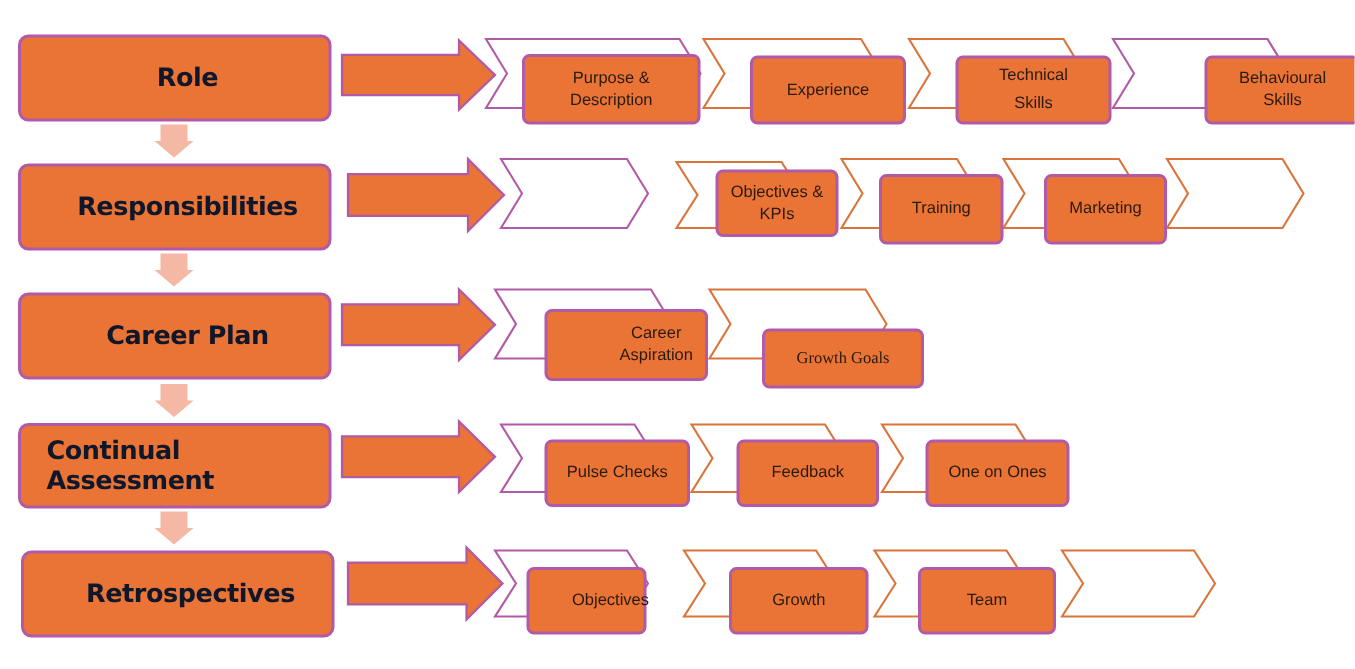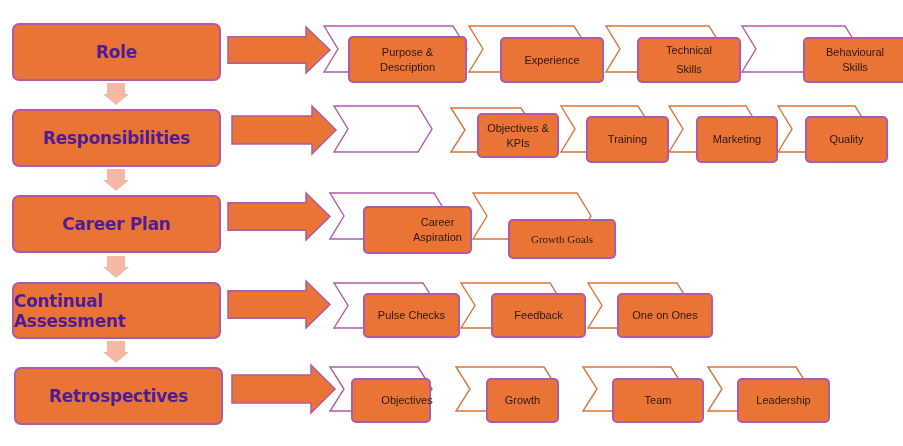--- a/index.html
+++ b/index.html
@@ -1,22 +1,23 @@
 <!DOCTYPE html>
 <html><head>
 <meta charset="utf-8">
 <style>
   html, body { margin:0; padding:0; background:#ffffff; }
   body { width:903px; height:446px; position:relative; overflow:hidden; font-family:"Liberation Sans", sans-serif; }
   .stage { position:absolute; left:0; top:0; width:903px; height:446px; }
   .main-box {
     position:absolute; background:#ea7336; border:2px solid #b15aa8; border-radius:7px;
     box-sizing:border-box; display:flex; align-items:center; justify-content:center;
-    font-family:"DejaVu Sans", sans-serif; font-weight:bold; font-size:17px; color:#4c1d95;
+    font-family:"DejaVu Sans", sans-serif; font-weight:bold; font-size:17px; color:#0f172a;
     letter-spacing:-0.3px;
+    padding-left:17px;
   }
   .sub-box {
     position:absolute; background:#ea7336; border:2px solid #b15aa8; border-radius:5px;
     box-sizing:border-box; display:flex; align-items:center; justify-content:center;
     text-align:center; font-family:"Liberation Sans", sans-serif; font-size:11px; line-height:1.35;
     color:#2a1a10; padding:0 4px; white-space:pre-line;
   }
   svg.layer { position:absolute; left:0; top:0; }
 </style>
 </head>
@@ -74,26 +75,24 @@
   <div class="sub-box" style="left:500px;top:37px;width:104px;height:46px;"><span>Experience</span></div>
   <div class="sub-box" style="left:637px;top:37px;width:104px;height:46px;"><span style="line-height:1.7;">Technical
 Skills</span></div>
   <div class="sub-box" style="left:803px;top:37px;width:104px;height:46px;"><span>Behavioural
 Skills</span></div>
 
   <div class="sub-box" style="left:477px;top:113px;width:82px;height:45px;"><span>Objectives &amp;
 KPIs</span></div>
   <div class="sub-box" style="left:586px;top:116px;width:83px;height:47px;"><span>Training</span></div>
   <div class="sub-box" style="left:696px;top:116px;width:82px;height:47px;"><span>Marketing</span></div>
-  <div class="sub-box" style="left:805px;top:116px;width:83px;height:47px;"><span>Quality</span></div>
 
   <div class="sub-box" style="left:363px;top:206px;width:109px;height:48px;padding-left:44px;"><span>Career Aspiration</span></div>
   <div class="sub-box" style="left:508px;top:219px;width:108px;height:40px;font-family:Liberation Serif, serif;"><span>Growth Goals</span></div>
 
   <div class="sub-box" style="left:491px;top:293px;width:95px;height:45px;"><span>Feedback</span></div>
   <div class="sub-box" style="left:363px;top:293px;width:97px;height:45px;"><span>Pulse Checks</span></div>
   <div class="sub-box" style="left:617px;top:293px;width:96px;height:45px;"><span>One on Ones</span></div>
 
   <div class="sub-box" style="left:351px;top:378px;width:80px;height:45px;padding-left:36px;"><span>Objectives</span></div>
-  <div class="sub-box" style="left:486px;top:378px;width:73px;height:45px;"><span>Growth</span></div>
+  <div class="sub-box" style="left:486px;top:378px;width:93px;height:45px;"><span>Growth</span></div>
   <div class="sub-box" style="left:612px;top:378px;width:92px;height:45px;"><span>Team</span></div>
-  <div class="sub-box" style="left:737px;top:378px;width:93px;height:45px;"><span>Leadership</span></div>
 </div>
 
 </body></html>

